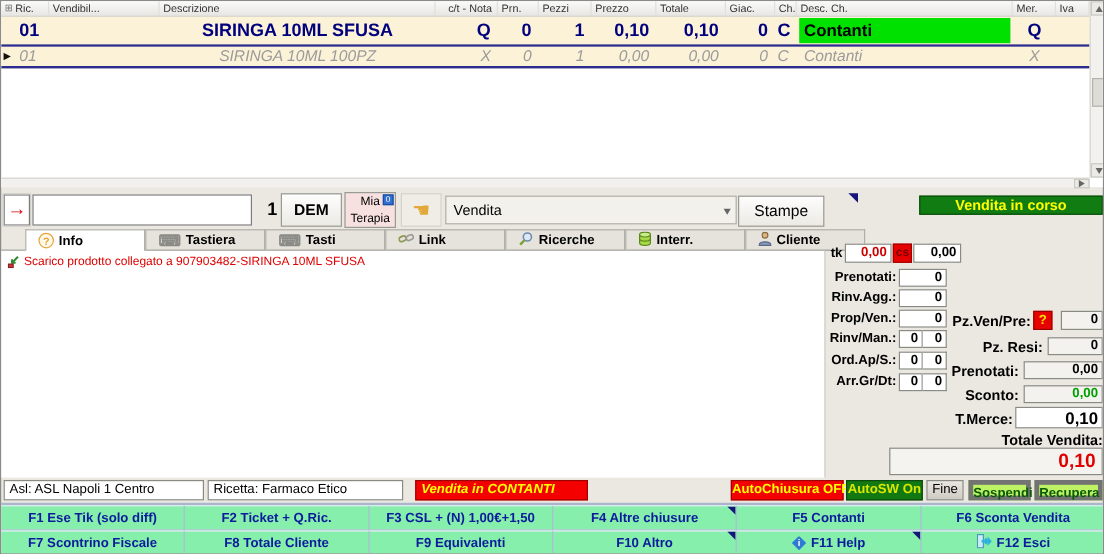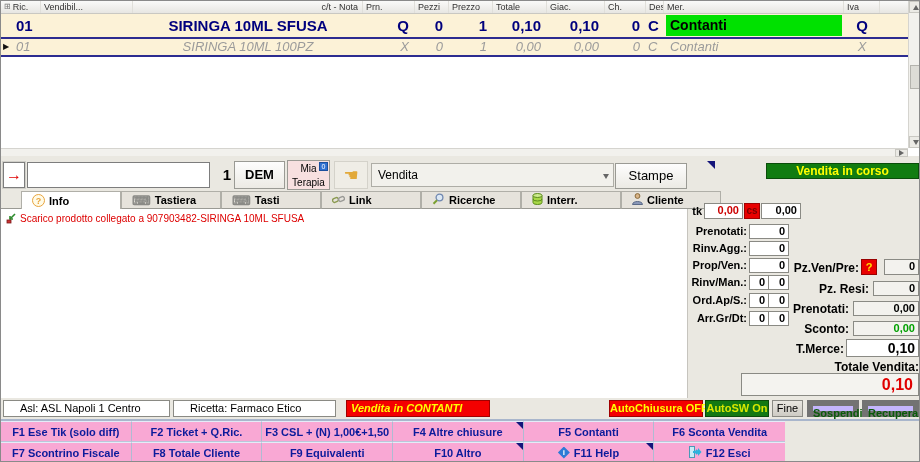--- a/index.html
+++ b/index.html
@@ -73,48 +73,51 @@
   .dbl { display:flex; position:absolute; }
   .dbl .pbox2 { width:20px; background:#fff; border:1px solid #8a8a84; border-left-width:0; font-size:11px; font-weight:bold; text-align:right; padding:0 3px; line-height:13px; }
   .dbl .pbox2:first-child { border-left-width:1px; }
   .cs-badge { position:absolute; background:#e80000; border:1px solid #a00000; color:#7a0000; font-size:10px; font-weight:bold; text-align:center; line-height:14px; }
   .qmark { position:absolute; background:#e80000; border:1px solid #990000; color:#ffe000; font-size:11px; font-weight:bold; text-align:center; line-height:14px; }
   .red-txt { color:#cc0000 !important; }
   .green-txt { color:#00a000 !important; }
   .tv-box { position:absolute; left:740px; top:372px; width:178px; height:23px; background:#f4f3ef; border:1px solid #8a8a84; color:#e00000; font-size:16px; font-weight:bold; text-align:right; line-height:21px; padding:0 5px; }
 
   
-  .sfield { position:absolute; top:399px; height:17px; background:#fff; border:1px solid #8a8a84; font-size:11px; color:#000; line-height:15px; padding:0 16px; white-space:nowrap; overflow:hidden; }
+  .sfield { position:absolute; top:399px; height:17px; background:#fff; border:1px solid #8a8a84; font-size:11px; color:#000; line-height:15px; padding:0 4px; white-space:nowrap; overflow:hidden; }
   .sbadge { position:absolute; top:399px; height:17px; font-size:11px; font-weight:bold; line-height:15px; text-align:center; white-space:nowrap; }
   .badge-red { background:#f40000; border:1px solid #a00000; color:#ffff00; }
   .badge-dgreen { background:#127812; border:1px solid #0a4a0a; color:#d8e800; }
-  .badge-green { background:#c4b5fd; border:6px solid #737373; color:#0a5a0a; }
+  .badge-green { background:#bef264; border:4px solid #737373; color:#0a5a0a; }
   .fine-btn { position:absolute; top:399px; height:17px; background:linear-gradient(#e8e6e0,#cecbc4); border:1px solid #8a8a84; font-size:11px; font-weight:normal; color:#000; line-height:15px; text-align:center; }
 
   
   .fdivider { position:absolute; left:0; top:418px; width:920px; height:2px; background:#a9b6cc; }
-  .fkeys { position:absolute; left:0; top:420px; width:784px; height:42px; display:grid; grid-template-columns:repeat(6,1fr); grid-template-rows:21px 21px; background:#f9a8d4; }
+  .fkeys { position:absolute; left:0; top:420px; width:920px; height:42px; display:grid; grid-template-columns:repeat(6,1fr); grid-template-rows:21px 21px; background:#86efac; }
   .fcell { position:relative; border-right:1px solid #aebbd2; border-bottom:1px solid #bac6da; border-top:1px solid #e4ecf8; display:flex; align-items:center; justify-content:center; gap:4px; font-size:11px; font-weight:bold; color:#0b1b9b; white-space:nowrap; overflow:hidden; }
   .fcell:nth-child(6n) { border-right:none; }
   .corner { position:absolute; top:0; right:0; width:0; height:0; border-top:7px solid #14147a; border-left:7px solid transparent; }
   .i-diamond { width:12px; height:12px; background:#2e7bd6; clip-path:polygon(50% 0,100% 50%,50% 100%,0 50%); color:#fff; font-size:8px; font-weight:bold; display:flex; align-items:center; justify-content:center; font-style:normal; }
 </style>
 </head>
 <body>
 
 <div class="app">
 
   <div class="grid-area">
     <div class="grow ghead">
       <div class="hc">
           <span class="plus-ic">⊞</span>
           <span>Ric.</span>
         </div>
       <div class="hc">
           <span>Vendibil...</span>
+        </div>
+      <div class="hc">
+          <span>Descrizione</span>
         </div>
       <div class="hc ra">
           <span>c/t - Nota</span>
         </div>
       <div class="hc">
           <span>Prn.</span>
         </div>
       <div class="hc">
           <span>Pezzi</span>
         </div>

